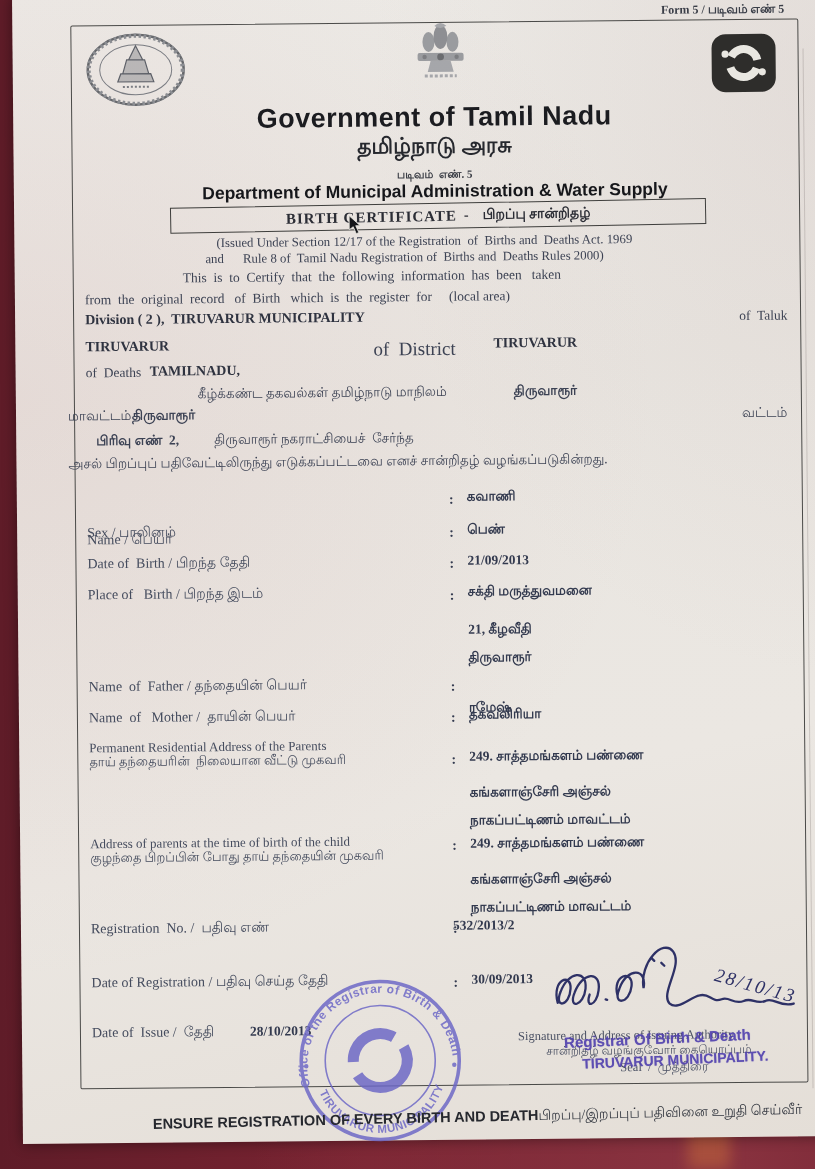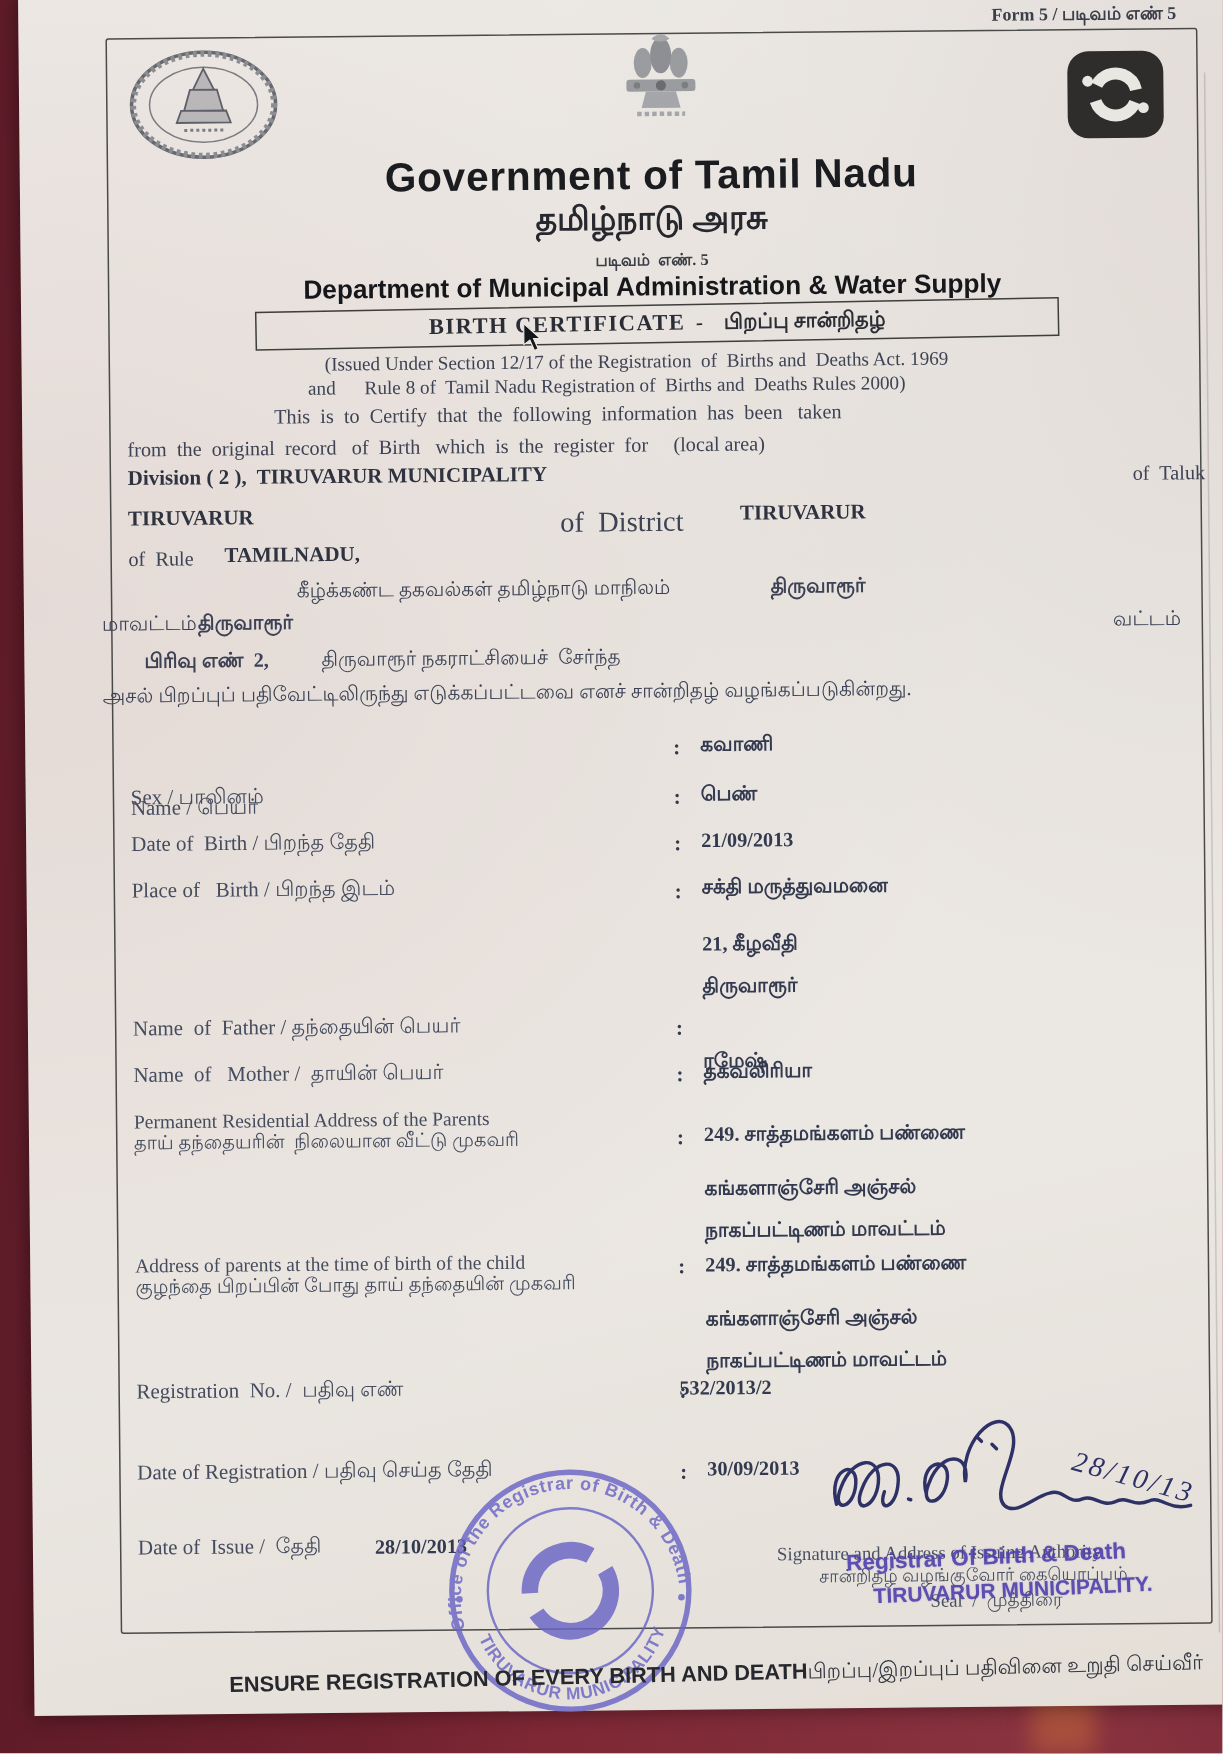--- a/index.html
+++ b/index.html
@@ -88,25 +88,25 @@
     <svg style="position:absolute;left:334px;top:223px;" width="15" height="19" viewBox="0 0 15 19">
       <polygon points="1,0 1,14 5,11 8,18 10.5,16.8 7.5,10 12,10" fill="#15161a" stroke="#e9e7e1" stroke-width=".8"></polygon>
     </svg>
 
     <div class="t pream" style="left:60px;top:242px;width:700px;text-align:center;">(Issued Under Section 12/17 of the Registration  of  Births and  Deaths Act. 1969</div>
     <div class="t pream" style="left:60px;top:258px;width:660px;text-align:center;">and      Rule 8 of  Tamil Nadu Registration of  Births and  Deaths Rules 2000)</div>
     <div class="t pream" style="left:168px;top:276px;font-size:13.5px;">This  is  to  Certify  that  the  following  information  has  been   taken</div>
     <div class="t pream" style="left:70px;top:297px;font-size:13.5px;">from  the  original  record   of  Birth   which  is  the  register  for     (local area)</div>
 
     <div class="t serif bold" style="left:70px;top:317px;font-size:14px;color:#2f3340;">Division ( 2 ),  TIRUVARUR MUNICIPALITY</div>
-    <div class="t pream" style="left:740px;top:319px;font-size:13.5px;text-align:center;">of  Taluk</div>
+    <div class="t pream" style="left:724px;top:319px;font-size:13.5px;text-align:center;">of  Taluk</div>
     <div class="t serif bold" style="left:70px;top:344px;font-size:14px;color:#2f3340;">TIRUVARUR</div>
     <div class="t pream" style="left:358px;top:346px;font-size:19px;">of  District</div>
     <div class="t serif bold" style="left:478px;top:344px;font-size:14px;color:#2f3340;">TIRUVARUR</div>
-    <div class="t pream" style="left:70px;top:370px;font-size:13.5px;">of  Rule </div>
+    <div class="t pream" style="left:70px;top:370px;font-size:13.5px;">of  Deaths </div>
     <div class="t serif bold" style="left:134px;top:369px;font-size:14px;color:#2f3340;">TAMILNADU,</div>
 
     <div class="t tam" style="left:182px;top:392px;">கீழ்க்கண்ட தகவல்கள் தமிழ்நாடு மாநிலம்</div>
     <div class="t tam bold" style="left:498px;top:392px;">திருவாரூர்</div>
     <div class="t tam" style="left:52px;top:413px;">மாவட்டம்</div>
     <div class="t tam bold" style="left:116px;top:413px;">திருவாரூர்</div>
     <div class="t tam" style="left:726px;top:416px;">வட்டம்</div>
     <div class="t tam bold" style="left:80px;top:438px;">பிரிவு எண்  2,</div>
     <div class="t tam" style="left:198px;top:438px;">திருவாரூர் நகராட்சியைச்  சேர்ந்த</div>
     <div class="t tam" style="left:52px;top:461px;">அசல் பிறப்புப் பதிவேட்டிலிருந்து எடுக்கப்பட்டவை எனச் சான்றிதழ் வழங்கப்படுகின்றது.</div>

